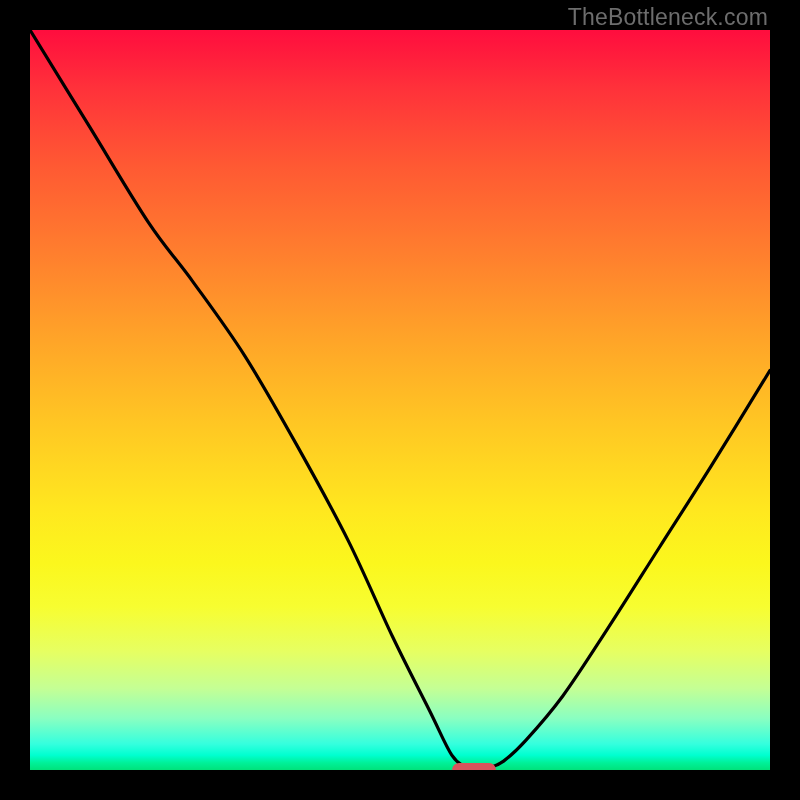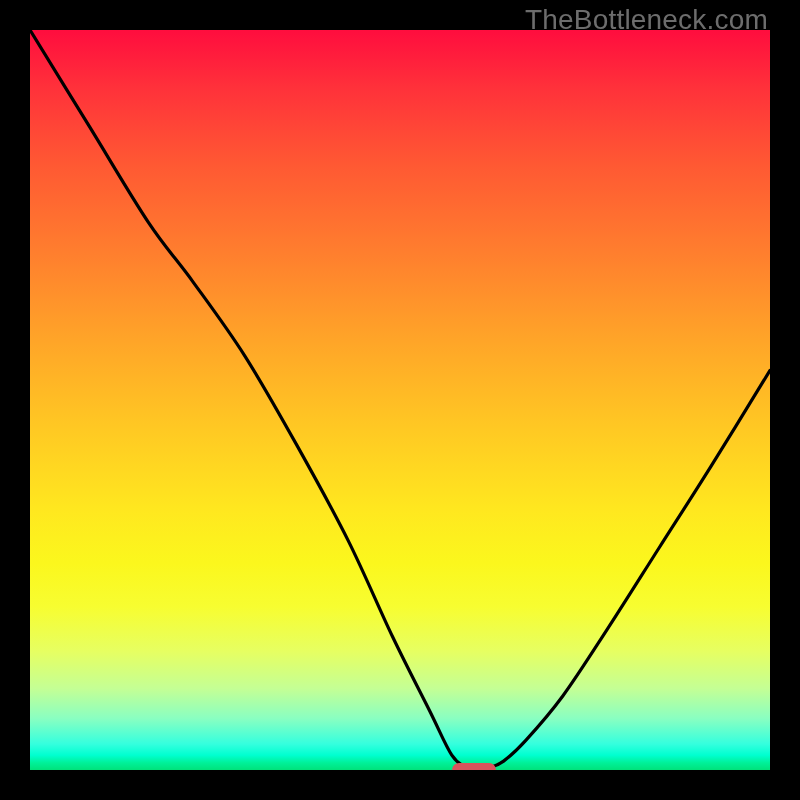--- a/index.html
+++ b/index.html
@@ -59,21 +59,21 @@
   .marker {
     position: absolute;
     background: #d9535b;
     border-radius: 8px;
   }
   .watermark {
     position: absolute;
     top: 4px;
     right: 32px;
     font-family: Arial, Helvetica, sans-serif;
-    font-size: 28px;
+    font-size: 23px;
     font-weight: 500;
     color: #6d6d6d;
     letter-spacing: 0.2px;
   }
 </style>
 </head>
 <body>
 
 <div class="frame">
   <div class="watermark">TheBottleneck.com</div>

